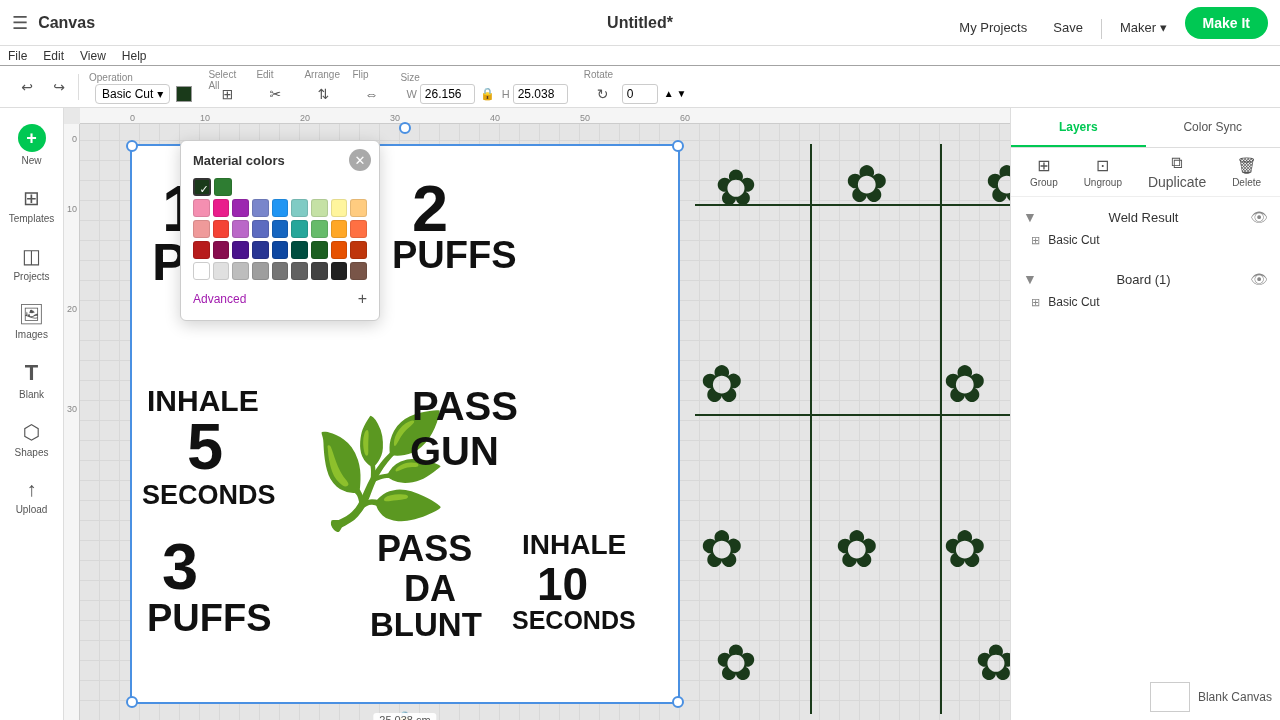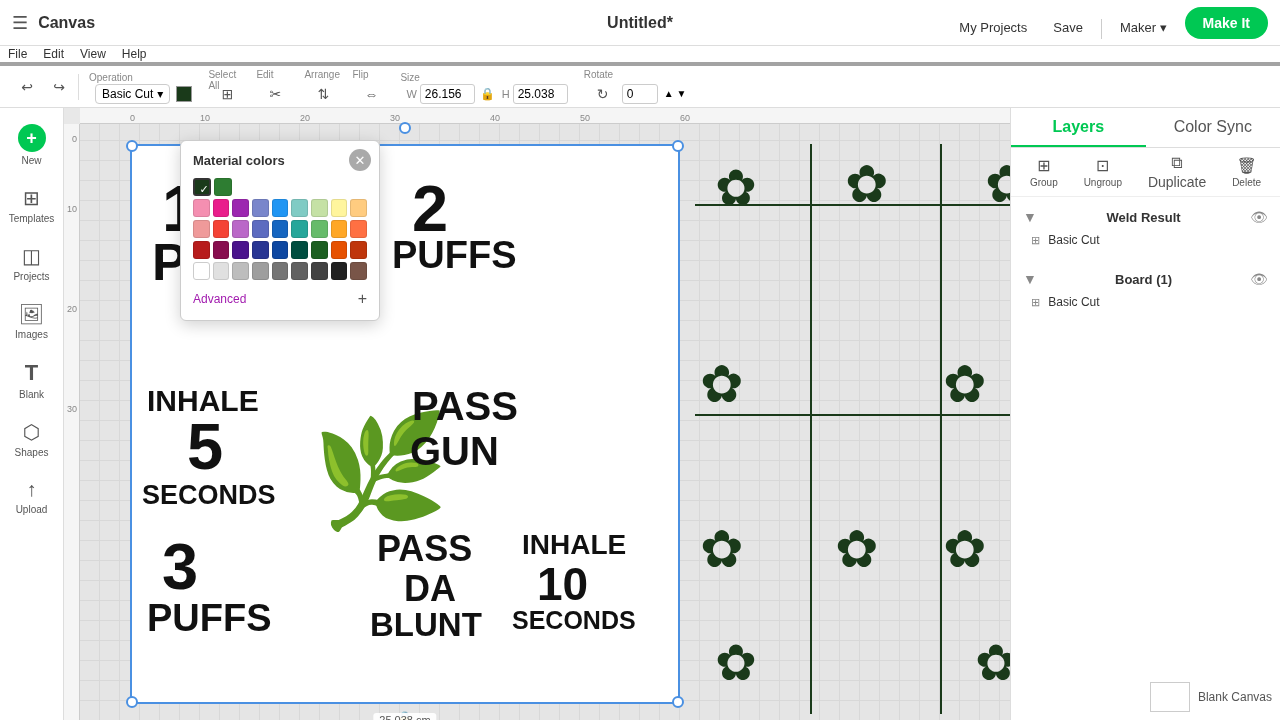--- a/index.html
+++ b/index.html
@@ -80,21 +80,21 @@
 
     
     .menu-bar {
       height: 20px;
       background: #fff;
       display: flex;
       align-items: center;
       padding: 0 8px;
       font-size: 12px;
       color: #333;
-      border-bottom: 4px solid #a3a3a3;
+      border-bottom: 1px solid #a3a3a3;
       gap: 16px;
     }
     .menu-item { cursor: pointer; }
 
     
     .toolbar {
       height: 42px;
       background: #fff;
       border-bottom: 1px solid #ddd;
       display: flex;
@@ -214,21 +214,21 @@
     .right-panel-tabs {
       display: flex;
       border-bottom: 1px solid #ddd;
       height: 40px;
     }
     .panel-tab {
       flex: 1;
       display: flex;
       align-items: center;
       justify-content: center;
-      font-size: 16px;
+      font-size: 12px;
       cursor: pointer;
       color: #555;
       border-bottom: 2px solid transparent;
     }
     .panel-tab.active {
       color: #00c853;
       border-bottom: 2px solid #00c853;
       font-weight: bold;
     }
     .panel-toolbar {
@@ -253,21 +253,21 @@
     }
     .panel-section-header {
       display: flex;
       align-items: center;
       justify-content: space-between;
       cursor: pointer;
       padding: 4px 0;
     }
     .panel-section-title {
       font-size: 13px;
-      font-weight: bold;
+      font-weight: normal;
       color: #333;
     }
     .layer-item {
       display: flex;
       align-items: center;
       padding: 4px 8px;
       gap: 8px;
       cursor: pointer;
     }
     .layer-label { font-size: 12px; color: #333; flex: 1; }

